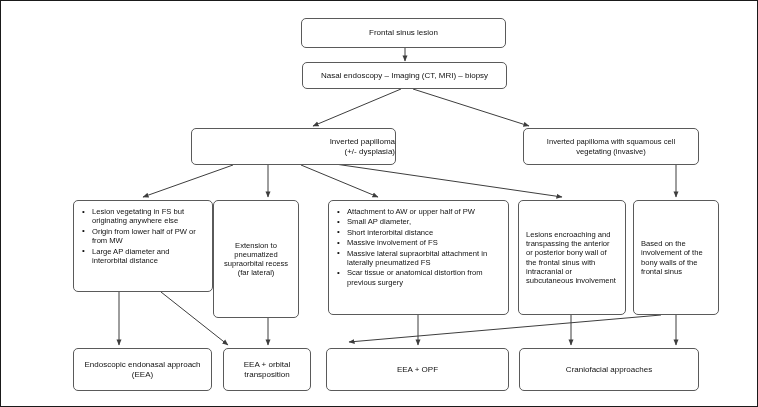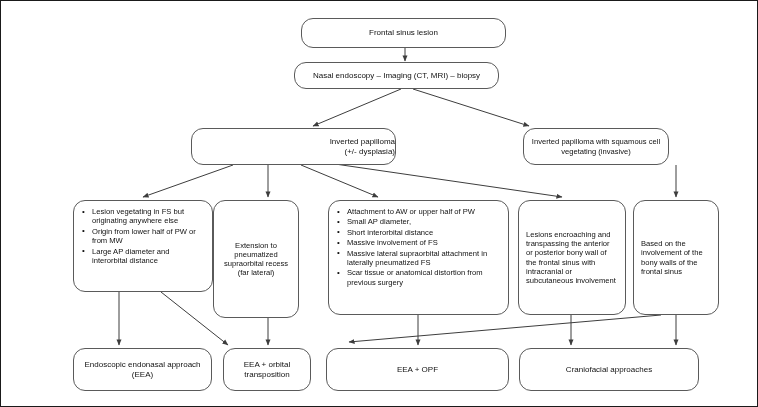--- a/index.html
+++ b/index.html
@@ -16,21 +16,21 @@
     height: 407px;
     background: #ffffff;
     border: 1px solid #1a1a1a;
     box-sizing: border-box;
     overflow: hidden;
   }
   .node {
     position: absolute;
     box-sizing: border-box;
     border: 1.4px solid #5a5a5a;
-    border-radius: 12px;
+    border-radius: 5px;
     background: #ffffff;
     color: #111111;
     display: flex;
     align-items: center;
     justify-content: center;
     text-align: center;
     line-height: 1.22;
     z-index: 2;
   }
   .node.bullets {
@@ -109,32 +109,32 @@
 
     <line x1="675" y1="314" x2="675" y2="344" stroke="#3d3d3d" stroke-width="1" marker-end="url(#ah)"></line>
 
     <line x1="660" y1="314" x2="348" y2="341" stroke="#3d3d3d" stroke-width="1" marker-end="url(#ah)"></line>
   </svg>
 
   <div class="node sz8" style="left:300px; top:17px; width:205px; height:30px;">
     <span class="inner">Frontal sinus lesion</span>
   </div>
 
-  <div class="node sz8" style="left:293px; top:61px; width:205px; height:27px;">
+  <div class="node sz8" style="left:301px; top:61px; width:205px; height:27px;">
     <span class="inner">Nasal endoscopy – Imaging (CT, MRI) – biopsy</span>
   </div>
 
   <div class="node sz8" style="left:190px; top:127px; width:205px; height:37px;text-align:right;">
     <div class="inner">
       <div>Inverted papilloma</div>
       <div>(+/- dysplasia)</div>
     </div>
   </div>
 
-  <div class="node sz75" style="left:522px; top:127px; width:146px; height:37px;">
+  <div class="node sz75" style="left:522px; top:127px; width:176px; height:37px;">
     <div class="inner">
       <div>Inverted papilloma with squamous cell</div>
       <div>vegetating (invasive)</div>
     </div>
   </div>
 
   <div class="node bullets sz75" style="left:72px; top:199px; width:140px; height:92px;">
     <ul class="blist">
       <li>Lesion vegetating in FS but originating anywhere else</li>
       <li>Origin from lower half of PW or from MW</li>

